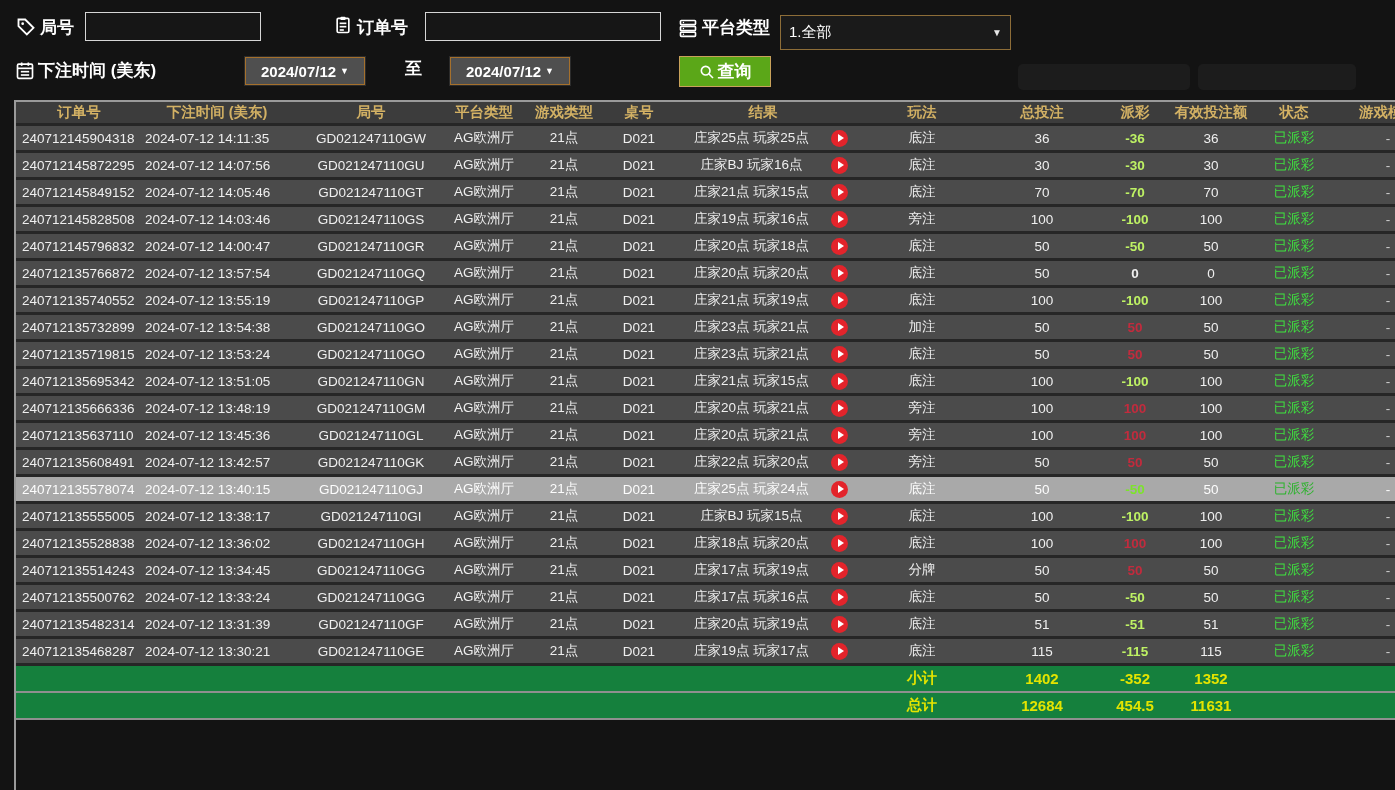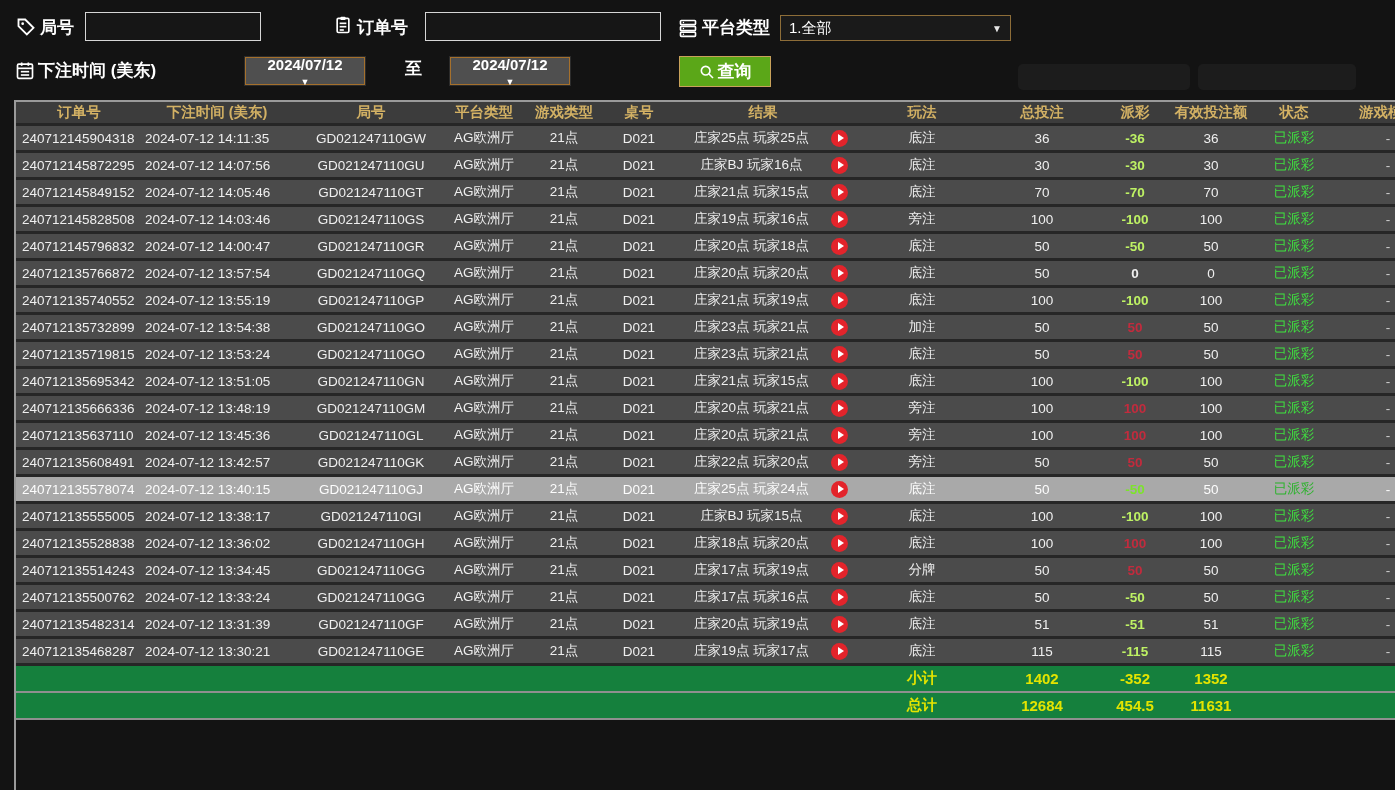--- a/index.html
+++ b/index.html
@@ -22,21 +22,21 @@
   }
   .sel-box {
     position:absolute; display:flex; align-items:center;
     background:#1a1a1a; border:1px solid #8d6d38; color:#fff;
     font-size:15px; padding:0 8px; cursor:pointer;
   }
   .sel-box .arrow { margin-left:auto; font-size:10px; color:#e6e6e6; }
   .date-box {
     position:absolute; display:flex; align-items:center; justify-content:center;
     background:#4f4f4f; border:1px solid #a5702c; outline:1px solid #2c2c2c;
-    color:#fff; font-size:15px; font-weight:bold; cursor:pointer; gap:4px;flex-direction:column;
+    color:#fff; font-size:15px; font-weight:bold; cursor:pointer; gap:4px;
   }
   .date-box .arrow { font-size:9px; }
   .search-btn {
     position:absolute; left:679px; top:56px; width:92px; height:31px;
     background:#5ba718; border:1px solid #c9a25b; color:#fff;
     font-size:17px; font-weight:bold; display:flex; align-items:center;
     justify-content:center; gap:3px; cursor:pointer;
     font-family:"Liberation Sans",sans-serif;
   }
   .ghost { position:absolute; background:#1c1c1c; border-radius:5px; }
@@ -112,21 +112,21 @@
     <svg viewBox="0 0 24 24" fill="none" stroke="#ffffff" stroke-width="2">
       <rect x="3" y="3" width="18" height="5" rx="1"></rect>
         <rect x="3" y="10" width="18" height="5" rx="1"></rect>
         <rect x="3" y="17" width="18" height="5" rx="1"></rect>
       <circle cx="6.5" cy="5.5" r="0.9" fill="#fff" stroke="none"></circle>
         <circle cx="6.5" cy="12.5" r="0.9" fill="#fff" stroke="none"></circle>
         <circle cx="6.5" cy="19.5" r="0.9" fill="#fff" stroke="none"></circle>
     </svg>
   </span>
   <span class="f-label" style="left:702px;top:16px;">平台类型</span>
-  <div class="sel-box" style="left:780px;top:15px;width:231px;height:26px;">
+  <div class="sel-box" style="left:780px;top:15px;width:231px;height:35px;">
     <span>1.全部</span>
     <span class="arrow">▼</span>
   </div>
 
   <span class="f-icon" style="left:15px;top:60px;">
     <svg viewBox="0 0 24 24" fill="none" stroke="#ffffff" stroke-width="2">
       <rect x="3" y="5" width="18" height="17" rx="1.5"></rect>
         <line x1="3" y1="10" x2="21" y2="10"></line>
       <line x1="8" y1="3" x2="8" y2="7"></line>
         <line x1="16" y1="3" x2="16" y2="7"></line>

